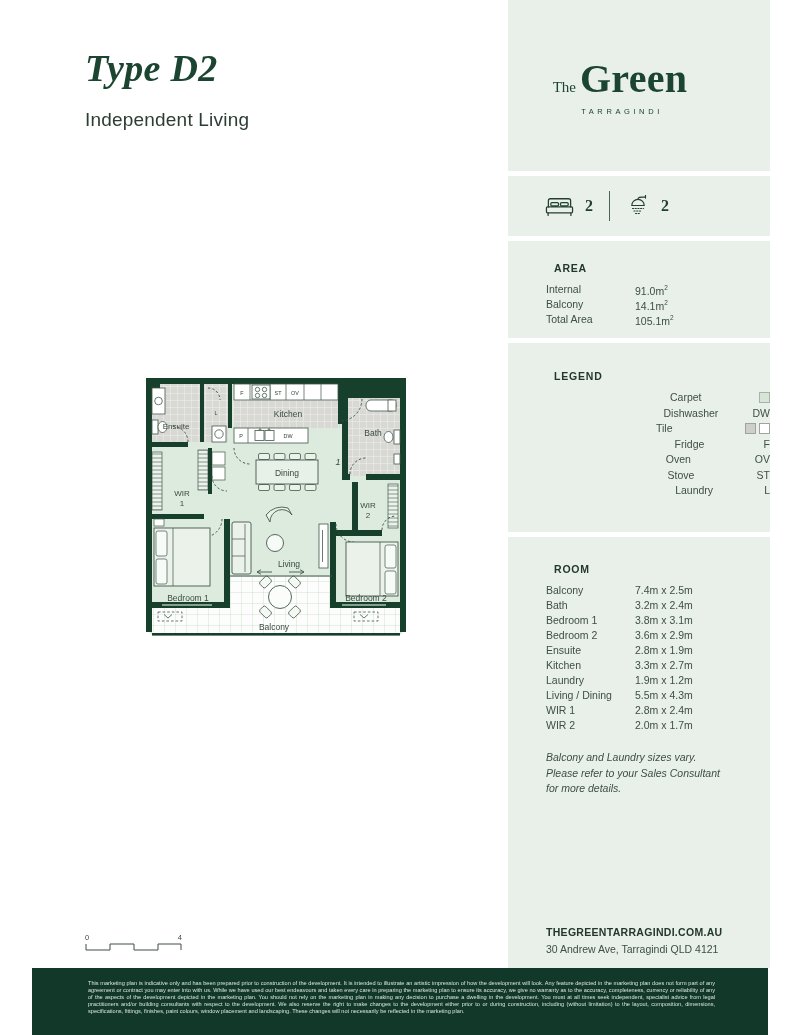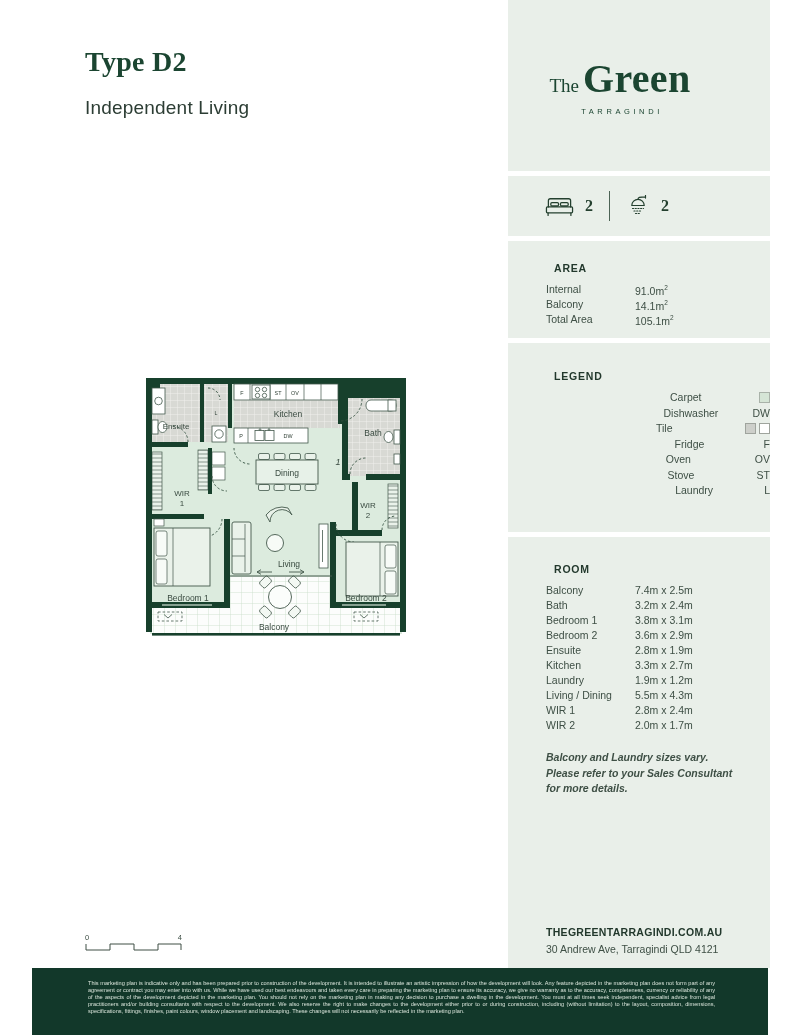--- a/index.html
+++ b/index.html
@@ -1,29 +1,29 @@
 <!DOCTYPE html>
 <html><head>
 <meta charset="utf-8">
 <style>
   html,body{margin:0;padding:0;background:#fff;}
   .page{position:relative;width:800px;height:1035px;background:#ffffff;overflow:hidden;
         font-family:"Liberation Sans",sans-serif;}
 
   
   .header{position:absolute;left:85px;top:46px;}
-  .title{font-family:"Liberation Serif",serif;font-weight:700;font-size:28px;color:#1B4531;letter-spacing:.3px;}
+  .title{font-family:"Liberation Serif",serif;font-weight:700;font-size:38px;color:#1B4531;letter-spacing:.3px;font-style:italic;}
   .subtitle{margin-top:19px;font-size:19px;color:#2C3D34;letter-spacing:.2px;}
 
   
   .sidebar{position:absolute;left:508px;top:0;width:262px;display:flex;flex-direction:column;gap:5px;}
   .panel{background:#E9EFE9;box-sizing:border-box;}
   .p-logo{height:171px;display:flex;flex-direction:column;align-items:center;justify-content:center;padding-right:38px;}
   .logo-row{display:flex;align-items:baseline;color:#1B4531;font-family:"Liberation Serif",serif;}
-  .logo-the{font-size:19px;margin-right:4px;}
+  .logo-the{font-size:15px;margin-right:4px;}
   .logo-green{font-size:40px;font-weight:700;letter-spacing:.3px;}
   .logo-loc{margin-top:5px;font-size:7.5px;letter-spacing:3.6px;color:#1B4531;margin-left:4px;}
 
   .p-stats{height:60px;display:flex;align-items:center;padding-left:37px;color:#24402F;}
   .stat-num{font-family:"Liberation Serif",serif;font-weight:700;font-size:16px;margin-left:11px;}
   .stat-div{width:1px;height:30px;background:#24402F;opacity:.8;margin:0 16px;}
 
   .p-area{height:97px;padding:21px 0 0 38px;}
   .p-legend{height:189px;padding:27px 0 0 38px;}
   .p-room{height:431px;padding:26px 0 0 38px;position:relative;}
@@ -32,21 +32,21 @@
   .row{display:flex;align-items:center;font-size:10.5px;color:#3E4F45;line-height:15px;height:15px;}
   .lg .row{line-height:15.5px;height:15.5px;justify-content:flex-end;}
   .row .lbl{width:89px;}
   .val sup{font-size:6.5px;vertical-align:super;}
 
   .swatch{width:11px;height:11px;border:1px solid #A9B2A9;display:inline-block;box-sizing:border-box;}
   .sw-carpet{background:#D5E5D6;}
   .sw-tile-f{background:#CDCFCA;border-color:#9FA49D;}
   .sw-tile-e{background:#FFFFFF;border-color:#9FA49D;margin-left:3px;}
 
-  .note{margin-top:17px;font-style:italic;font-size:10.5px;line-height:15.5px;color:#3E4F45;font-weight:bold;}
+  .note{margin-top:17px;font-style:italic;font-size:10.5px;line-height:15.5px;color:#3E4F45;}
   .contact{position:absolute;left:38px;bottom:13px;}
   .website{font-size:10.5px;font-weight:700;color:#22382C;letter-spacing:.3px;}
   .address{margin-top:5px;font-size:10.5px;color:#3E4F45;}
 
   
   .floorplan{position:absolute;left:142px;top:372px;width:268px;height:273px;}
 
   
   .scalebar{position:absolute;left:85px;top:933px;width:100px;height:24px;color:#3E4F45;font-size:7.5px;}
   .scalebar .s0{position:absolute;left:0;top:0;}

